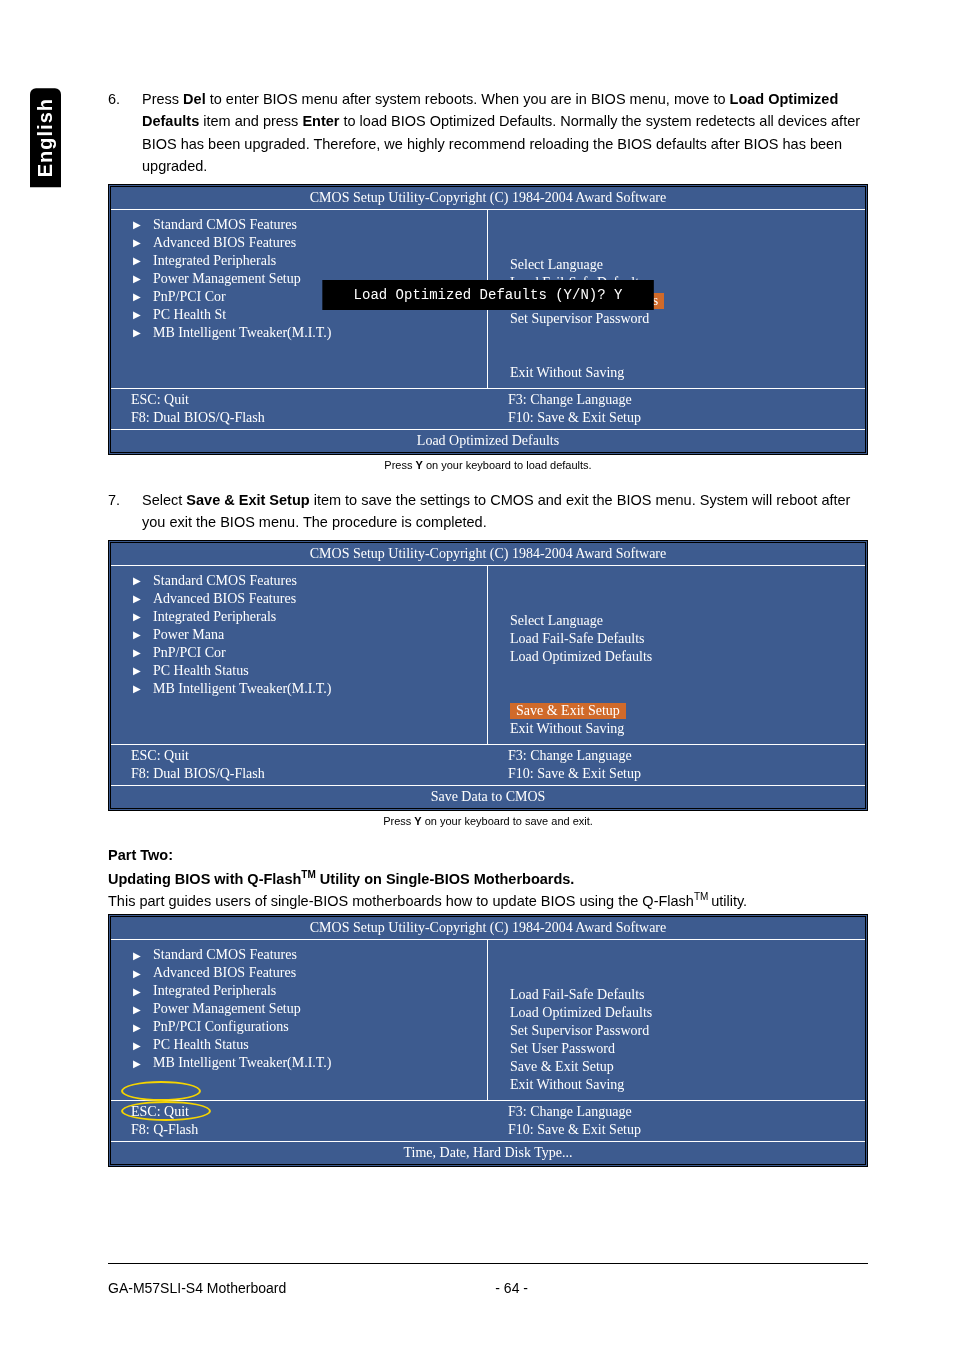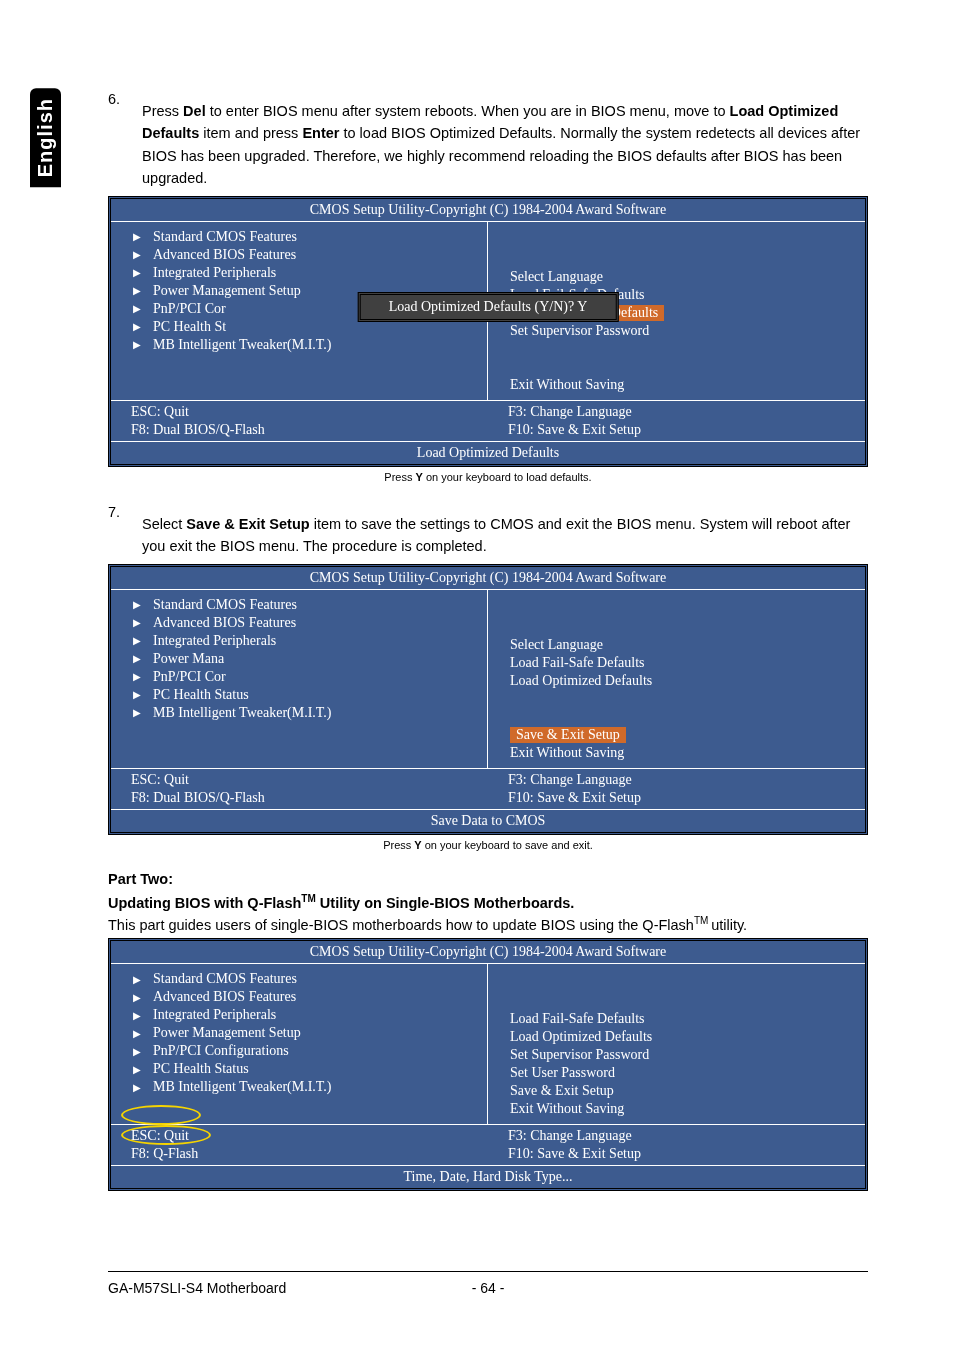--- a/index.html
+++ b/index.html
@@ -31,21 +31,21 @@
     left: 108px;
     top: 88px;
     width: 760px;
   }
   .step {
     display: flex;
     margin-bottom: 6px;
     line-height: 1.55;
   }
   .step-num { width: 34px; flex-shrink: 0; }
-  .step-body { flex: 1; margin-top: 12px; }
+  .step-body { flex: 1; }
   .bold { font-weight: bold; }
   .bios-box {
     margin: 6px 0 4px 0;
     border: 3px double #000;
     background: #3d5b8f;
     color: #fff;
     font-family: "Times New Roman", serif;
     font-size: 14px;
   }
   .bios-header {
@@ -92,24 +92,24 @@
   .bios-status {
     text-align: center;
     border-top: 1px solid #fff;
     padding: 3px 0;
   }
   .dialog {
     position: absolute;
     left: 50%;
     transform: translateX(-50%);
     border: 3px double #000;
-    background: #404040;
+    background: #000000;
     color: #fff;
     padding: 4px 28px;
-    font-family: Liberation Serif, serif;
+    font-family: Liberation Mono, monospace;
     font-size: 14px;
     white-space: nowrap;
   }
   .caption {
     text-align: center;
     margin: 4px 0 18px 0;
     font-size: 11px;
   }
   .part-heading { font-weight: bold; margin-top: 20px; margin-bottom: 6px; }
   .sub-heading { font-weight: bold; margin-bottom: 4px; }
@@ -120,25 +120,25 @@
     border: 2px solid #f5d400;
     border-radius: 50%;
   }
   .footer-rule {
     position: absolute;
     left: 108px;
     bottom: 56px;
     width: 760px;
     border-top: 1px solid #000;
     display: flex;
-    padding-top: 8px;
+    padding-top: 16px;
     font-size: 14px;
   }
   .footer-rule .fl { flex: 1; }
-  .footer-rule .fc { width: 80px; text-align: center; }
+  .footer-rule .fc { width: 80px; text-align: right; }
 </style>
 </head>
 <body>
 
 <div class="lang-tab">English</div>
 
 <div class="page">
 
   <div class="step">
     <div class="step-num">6.</div>

